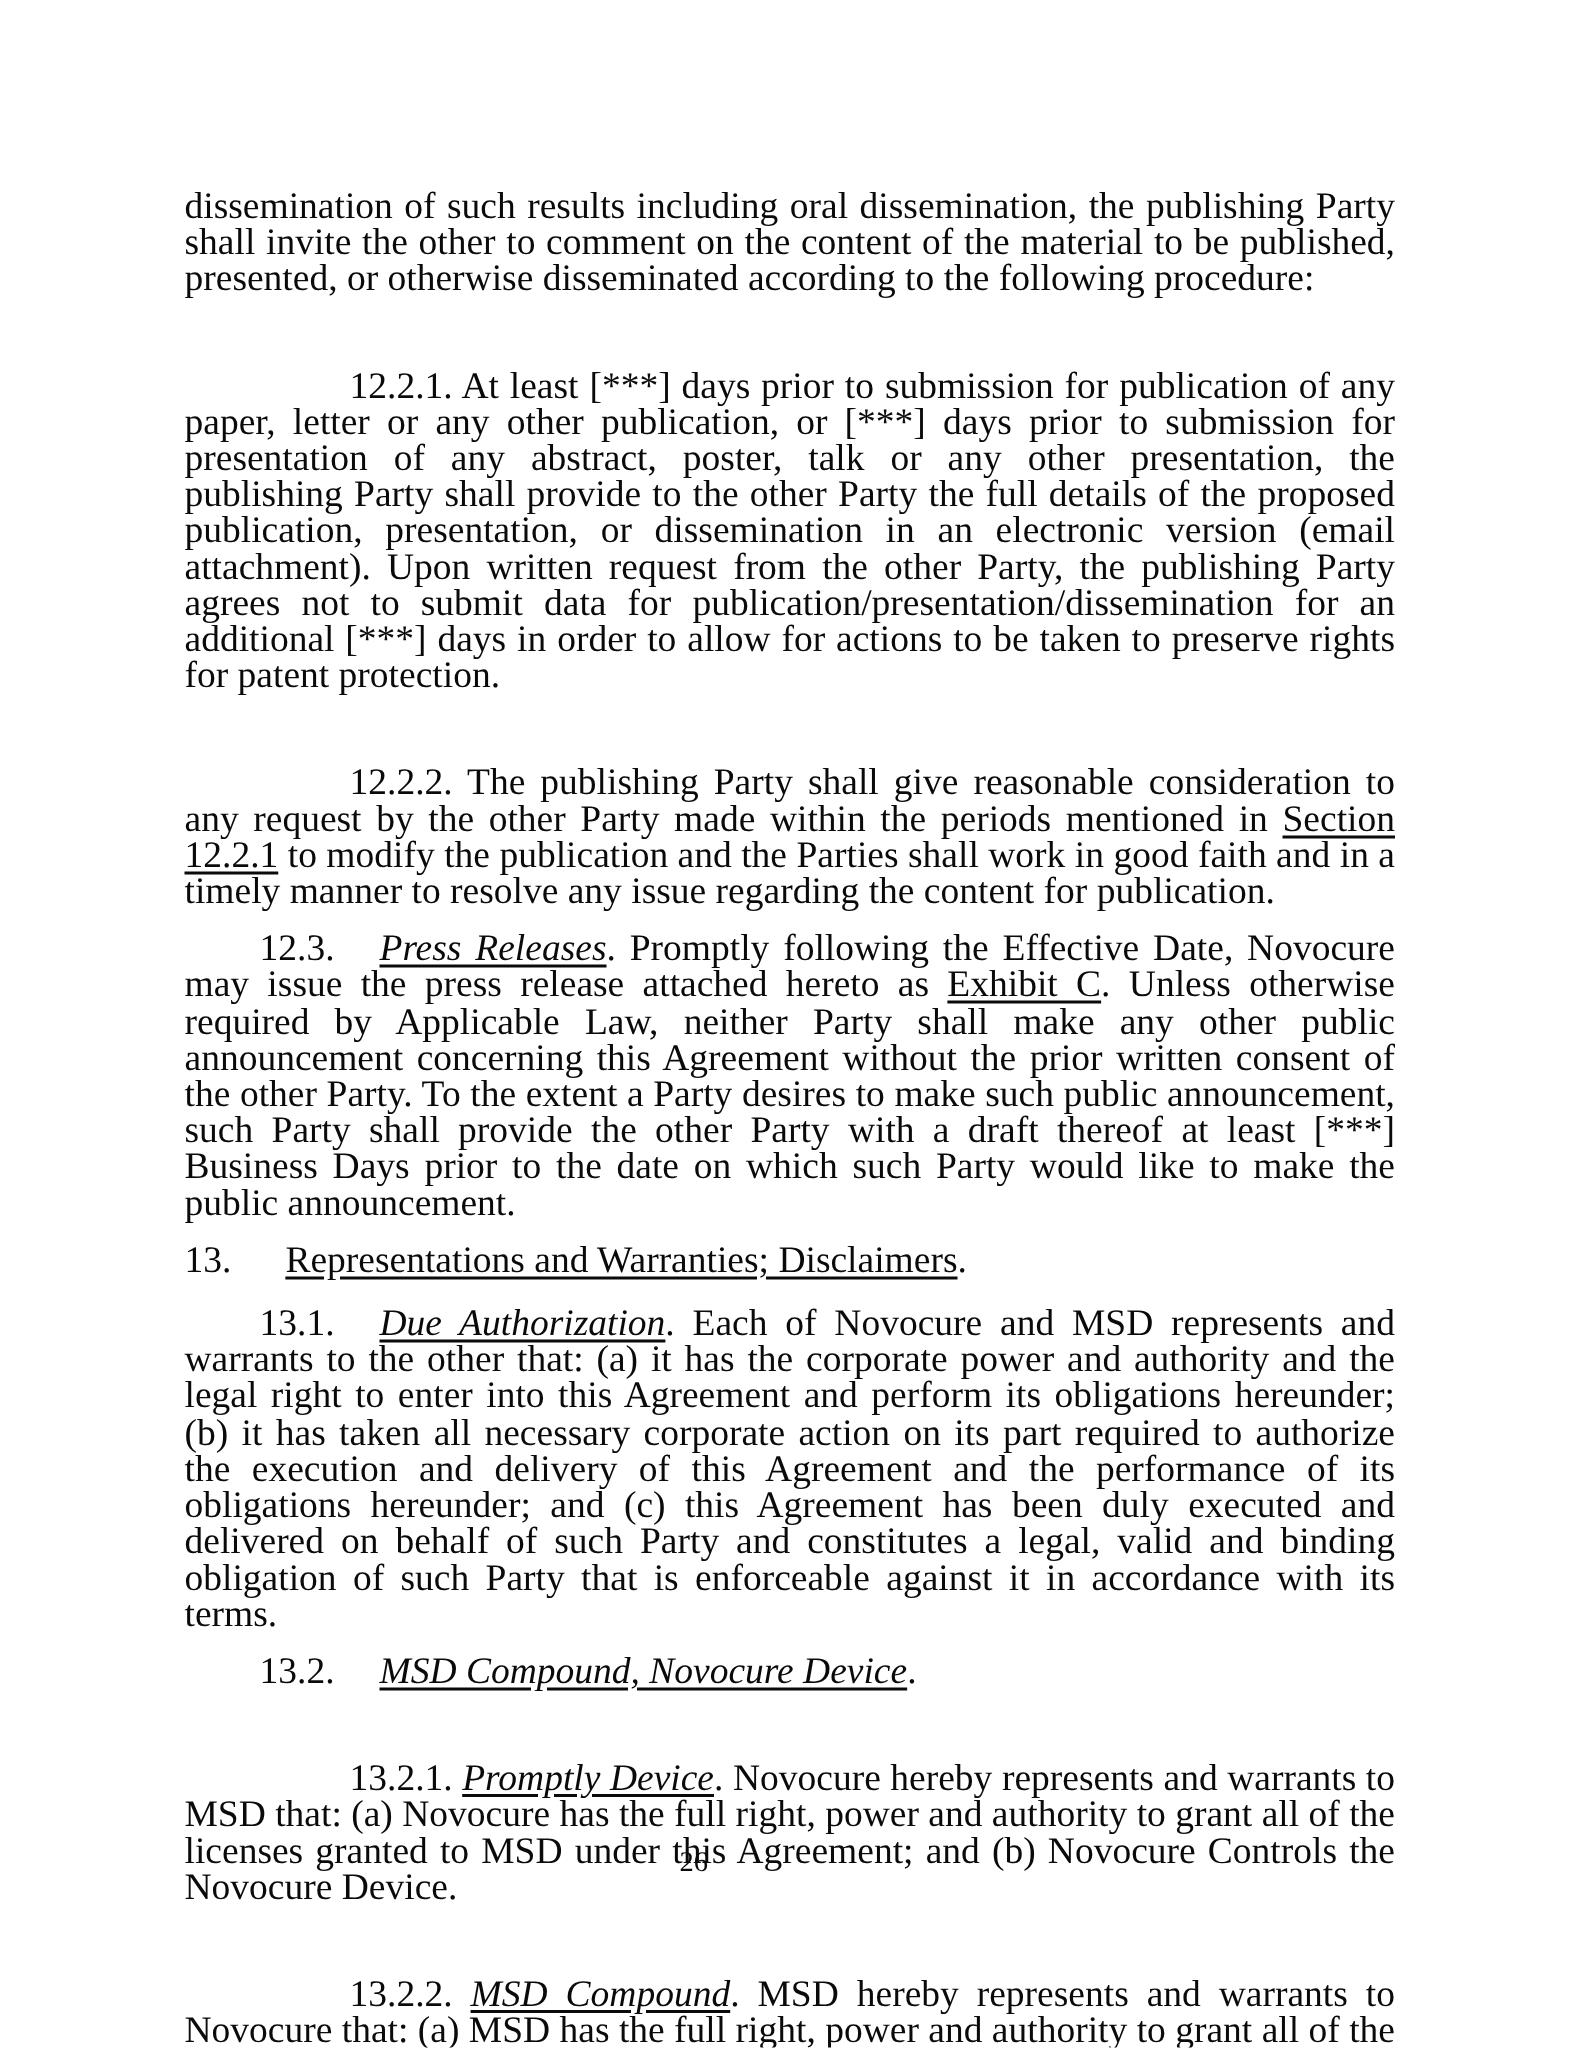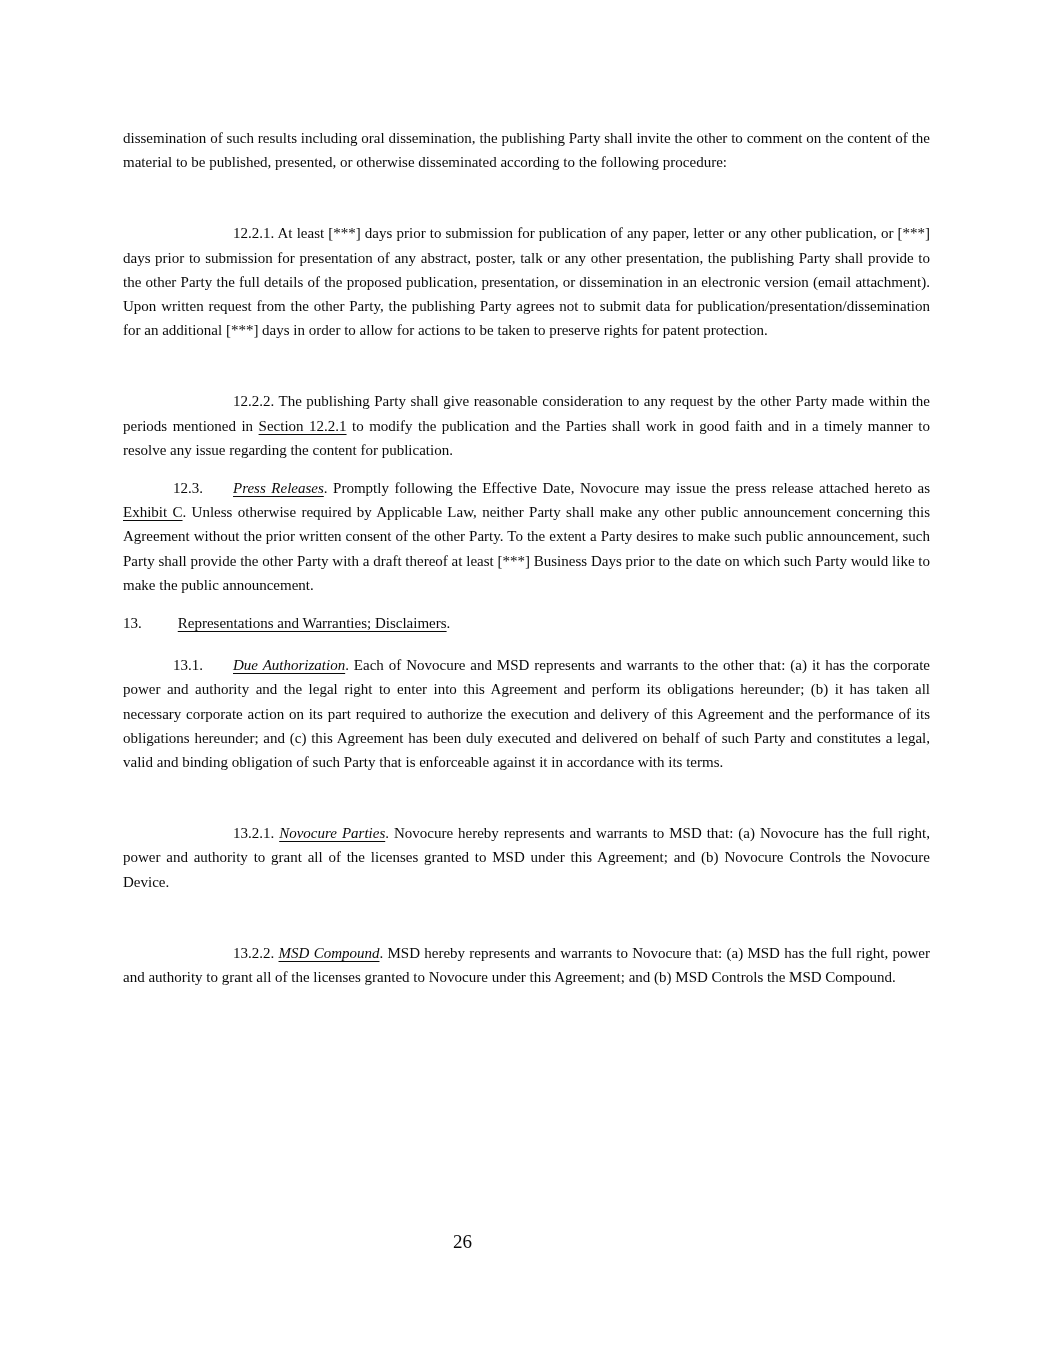--- a/index.html
+++ b/index.html
@@ -16,21 +16,21 @@
     overflow: hidden;
   }
   .doc {
     position: absolute;
     top: 126px;
     left: 123px;
     width: 807px;
   }
   .para {
     margin: 0 0 14px 0;
-    font-size: 15px;
+    font-size: 25px;
     line-height: 24.2px;
     text-align: justify;
     text-justify: inter-word;
   }
   .indent-none { text-indent: 0; }
   .indent-sec  { text-indent: 50px; }
   .indent-sub  { text-indent: 110px; margin-top: 47px; }
   .para.heading { margin-top: 6px; margin-bottom: 18px; }
   .run { }
   .run-u  { text-decoration: underline; text-underline-offset: 3px; }
@@ -49,17 +49,18 @@
 </head>
 <body>
 
 <div class="doc">
     <p class="para indent-none"><span class="run">dissemination of such results including oral dissemination, the publishing Party shall invite the other to comment on the content of the material to be published, presented, or otherwise disseminated according to the following procedure:</span></p>
     <p class="para indent-sub"><span class="run">12.2.1. At least [***] days prior to submission for publication of any paper, letter or any other publication, or [***] days prior to submission for presentation of any abstract, poster, talk or any other presentation, the publishing Party shall provide to the other Party the full details of the proposed publication, presentation, or dissemination in an electronic version (email attachment). Upon written request from the other Party, the publishing Party agrees not to submit data for publication/presentation/dissemination for an additional [***] days in order to allow for actions to be taken to preserve rights for patent protection.</span></p>
     <p class="para indent-sub"><span class="run">12.2.2. The publishing Party shall give reasonable consideration to any request by the other Party made within the periods mentioned in </span><span class="run-u">Section 12.2.1</span><span class="run"> to modify the publication and the Parties shall work in good faith and in a timely manner to resolve any issue regarding the content for publication.</span></p>
     <p class="para indent-sec"><span class="run">12.3.</span><span class="tab" style="width: 30px;"></span><span class="run-iu">Press Releases</span><span class="run">. Promptly following the Effective Date, Novocure may issue the press release attached hereto as </span><span class="run-u">Exhibit C</span><span class="run">. Unless otherwise required by Applicable Law, neither Party shall make any other public announcement concerning this Agreement without the prior written consent of the other Party. To the extent a Party desires to make such public announcement, such Party shall provide the other Party with a draft thereof at least [***] Business Days prior to the date on which such Party would like to make the public announcement.</span></p>
     <p class="para indent-none heading"><span class="run">13.</span><span class="tab" style="width: 36px;"></span><span class="run-u">Representations and Warranties; Disclaimers</span><span class="run">.</span></p>
     <p class="para indent-sec"><span class="run">13.1.</span><span class="tab" style="width: 30px;"></span><span class="run-iu">Due Authorization</span><span class="run">. Each of Novocure and MSD represents and warrants to the other that: (a) it has the corporate power and authority and the legal right to enter into this Agreement and perform its obligations hereunder; (b) it has taken all necessary corporate action on its part required to authorize the execution and delivery of this Agreement and the performance of its obligations hereunder; and (c) this Agreement has been duly executed and delivered on behalf of such Party and constitutes a legal, valid and binding obligation of such Party that is enforceable against it in accordance with its terms.</span></p>
-    <p class="para indent-sub"><span class="run">13.2.1. </span><span class="run-iu">Novocure Parties</span><span class="run">. Novocure hereby represents and warrants to MSD that: (a) Novocure has the full right, power and authority to grant all of the licenses granted to MSD under this Agreement; and (b) Novocure Controls the Novocure Device.</span></p>
+    <p class="para indent-sec heading"><span class="run">13.2.</span><span class="tab" style="width: 30px;"></span><span class="run-iu">MSD Compound, Novocure Device</span><span class="run">.</span></p>
+    <p class="para indent-sub"><span class="run">13.2.1. </span><span class="run-iu">Promptly Device</span><span class="run">. Novocure hereby represents and warrants to MSD that: (a) Novocure has the full right, power and authority to grant all of the licenses granted to MSD under this Agreement; and (b) Novocure Controls the Novocure Device.</span></p>
     <p class="para indent-sub"><span class="run">13.2.2. </span><span class="run-iu">MSD Compound</span><span class="run">. MSD hereby represents and warrants to Novocure that: (a) MSD has the full right, power and authority to grant all of the licenses granted to Novocure under this Agreement; and (b) MSD Controls the MSD Compound.</span></p>
   </div>
 
 <div class="page-number">26</div>
 
 </body></html>

